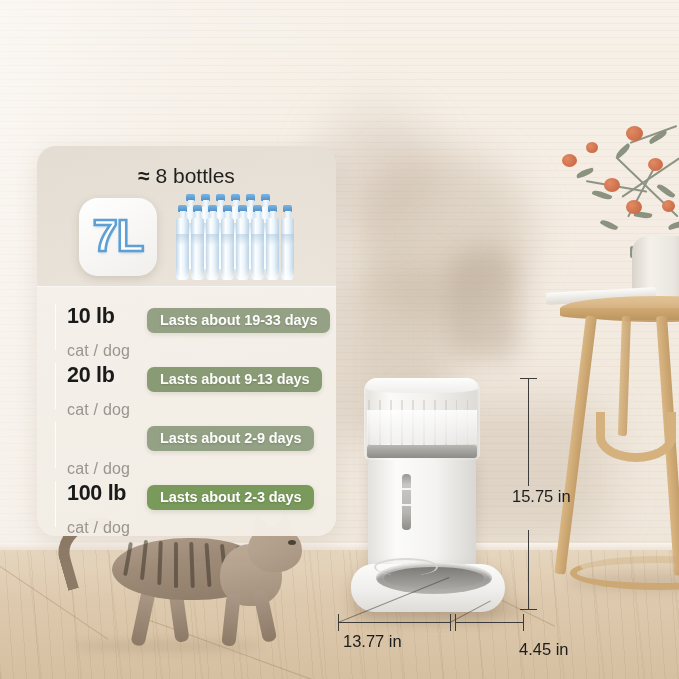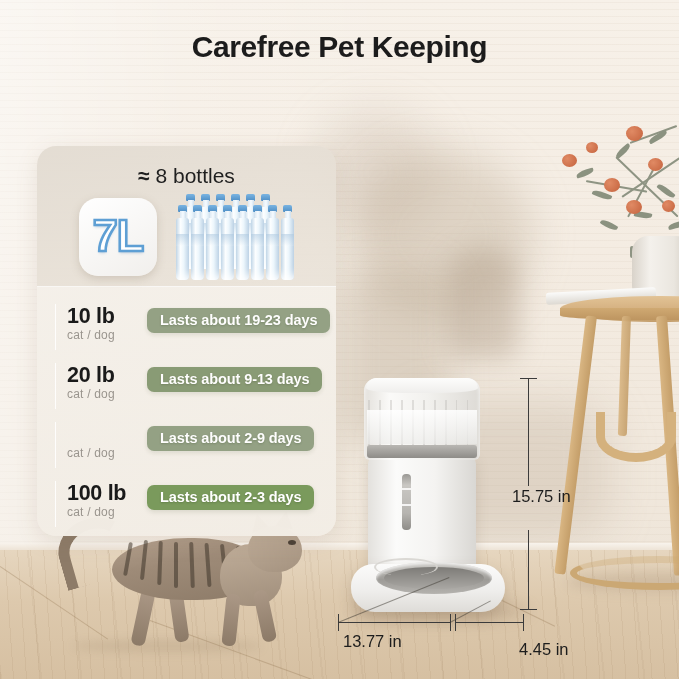--- a/index.html
+++ b/index.html
@@ -106,22 +106,22 @@
 
   
   .rows{position:absolute;left:0;top:152px;width:299px;}
   .row{position:relative;height:59px;}
   .row-rule{position:absolute;left:18px;top:6px;width:1px;height:46px;background:rgba(255,255,255,.85);}
   .wt{
     position:absolute;left:30px;top:6px;width:84px;
     font-size:21.5px;font-weight:bold;color:#1a1a1a;letter-spacing:-.3px;
   }
   .wt-sub{
-    position:absolute;left:30px;top:30px;width:96px;
-    font-size:12px;color:#9a958e;letter-spacing:.2px;
+    position:absolute;left:30px;top:44px;width:96px;
+    font-size:16px;color:#9a958e;letter-spacing:.2px;
   }
   .pill{
     position:absolute;left:110px;top:10px;height:25px;line-height:25px;
     padding:0 13px;border-radius:7px;
     font-size:14.5px;font-weight:bold;color:#ffffff;letter-spacing:-.1px;
     white-space:nowrap;
     text-shadow:0 1px 2px rgba(60,80,40,.35);
     box-shadow:0 2px 5px rgba(100,110,80,.18);
   }
 
@@ -281,21 +281,20 @@
     <div class="wall-shadow ws3"></div>
     <div class="wall-shadow ws4"></div>
   </div>
   <div class="baseboard"></div>
   <div class="floor">
     <div class="floor-seam" style="left:0px;top:16px;width:130px;transform:rotate(34deg);"></div>
     <div class="floor-seam" style="left:150px;top:70px;width:220px;transform:rotate(20deg);"></div>
     <div class="floor-seam" style="left:420px;top:10px;width:150px;transform:rotate(26deg);"></div>
   </div>
 
-  <div class="headline">Carefree Pet Keeping</div>
 
   <div class="plant">
     <div class="branch" style="left:100px;top:150px;width:4px;height:12px;"></div>
     <div class="branch" style="left:86px;top:60px;width:86px;height:2px;transform:rotate(44deg);"></div>
     <div class="branch" style="left:92px;top:100px;width:70px;height:2px;transform:rotate(-34deg);"></div>
     <div class="branch" style="left:56px;top:84px;width:62px;height:2px;transform:rotate(10deg);"></div>
     <div class="branch" style="left:100px;top:46px;width:50px;height:2px;transform:rotate(-20deg);"></div>
     <div class="branch" style="left:98px;top:120px;width:58px;height:2px;transform:rotate(-62deg);"></div>
     <div class="leaf" style="left:46px;top:74px;width:18px;height:6px;transform:rotate(-18deg);"></div>
     <div class="leaf" style="left:62px;top:96px;width:20px;height:6px;transform:rotate(22deg);"></div>
@@ -473,21 +472,21 @@
             <div class="body"></div>
           </div>
         </div>
     </div>
 
     <div class="rows" id="weight-rows">
         <div class="row">
           <div class="row-rule"></div>
           <div class="wt">10 lb</div>
           <div class="wt-sub">cat / dog</div>
-          <div class="pill" style="background: rgb(138, 156, 120); opacity: 0.92; filter: saturate(0.85);">Lasts about 19-23 days</div>
+          <div class="pill" style="background: rgb(138, 156, 120); opacity: 0.92; filter: saturate(0.85);">Lasts about 19-33 days</div>
         </div>
         <div class="row">
           <div class="row-rule"></div>
           <div class="wt">20 lb</div>
           <div class="wt-sub">cat / dog</div>
           <div class="pill" style="background: rgb(127, 149, 102); opacity: 0.92; filter: saturate(0.85);">Lasts about 9-13 days</div>
         </div>
         <div class="row">
           <div class="row-rule"></div>
           <div class="wt-sub">cat / dog</div>

